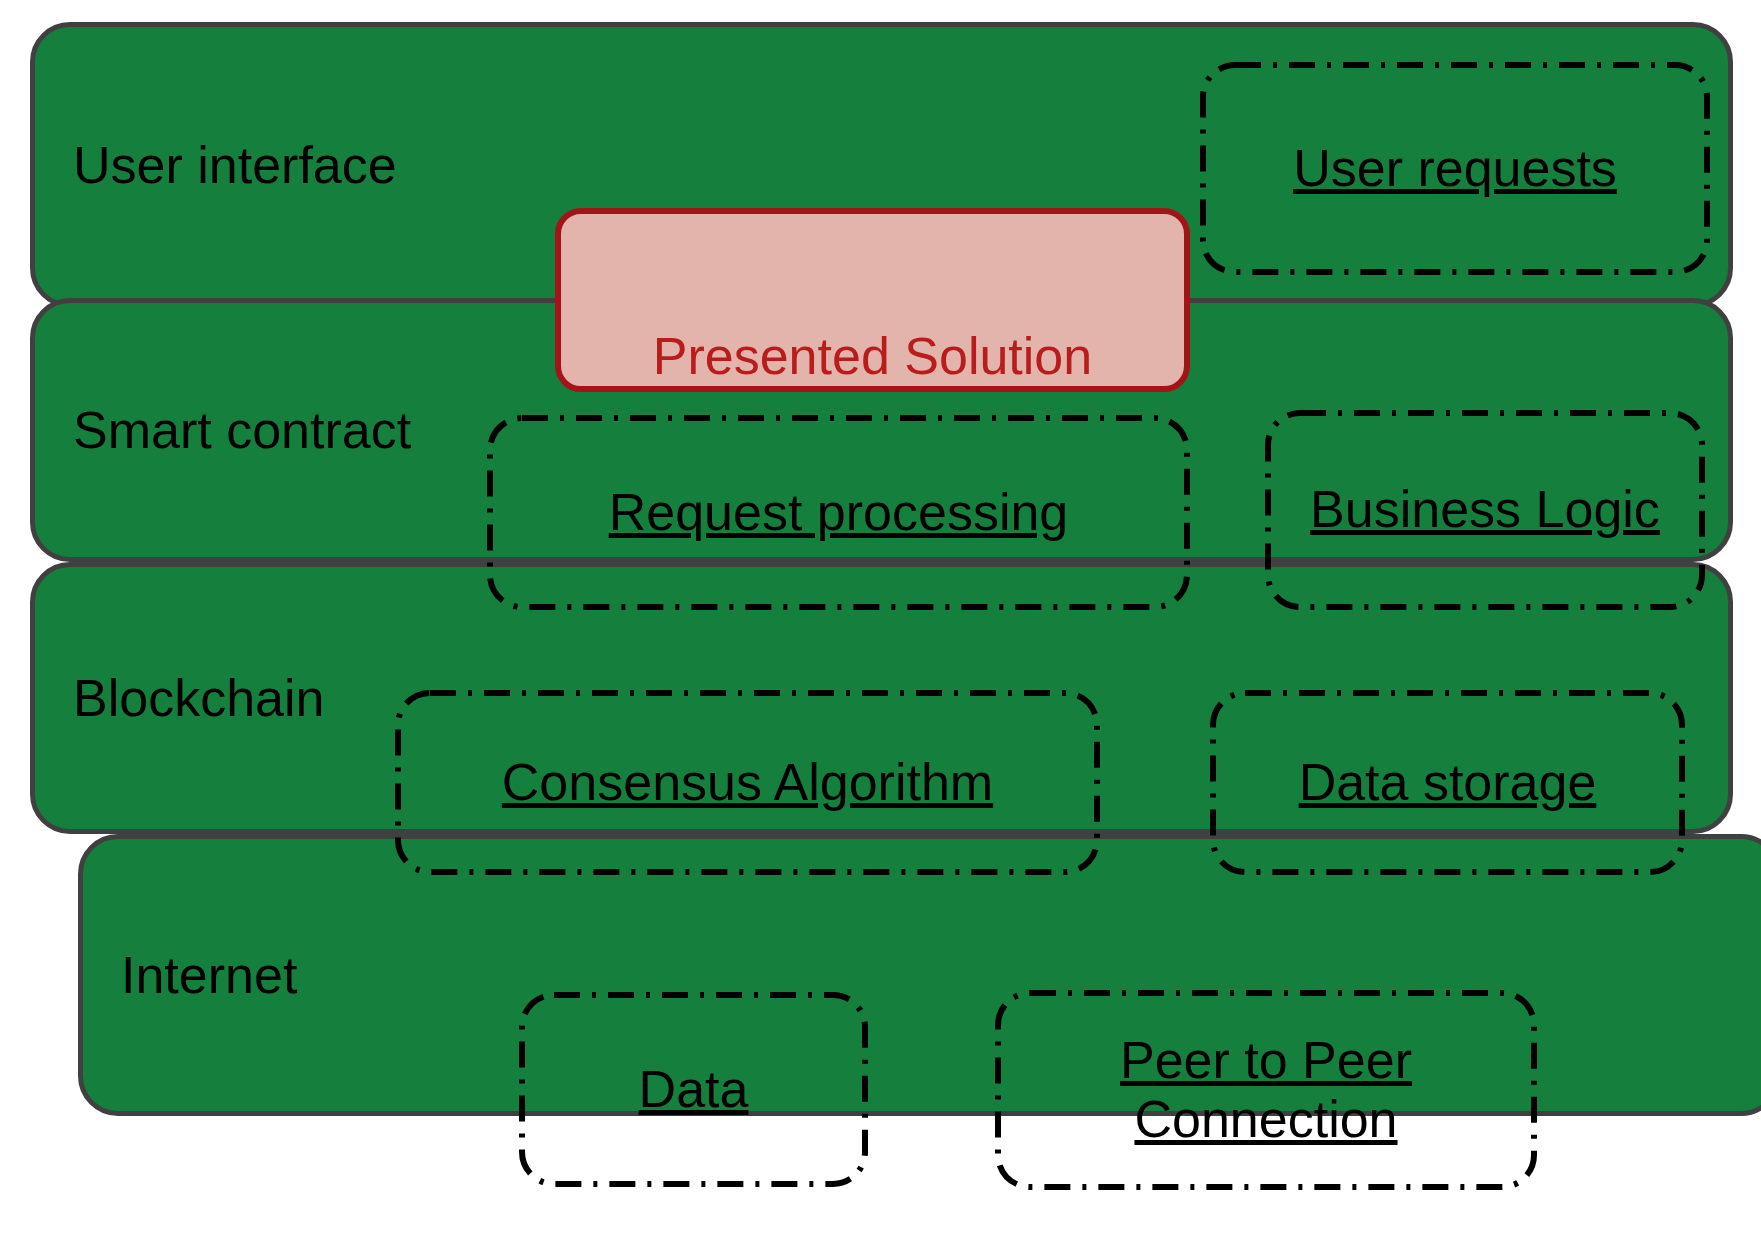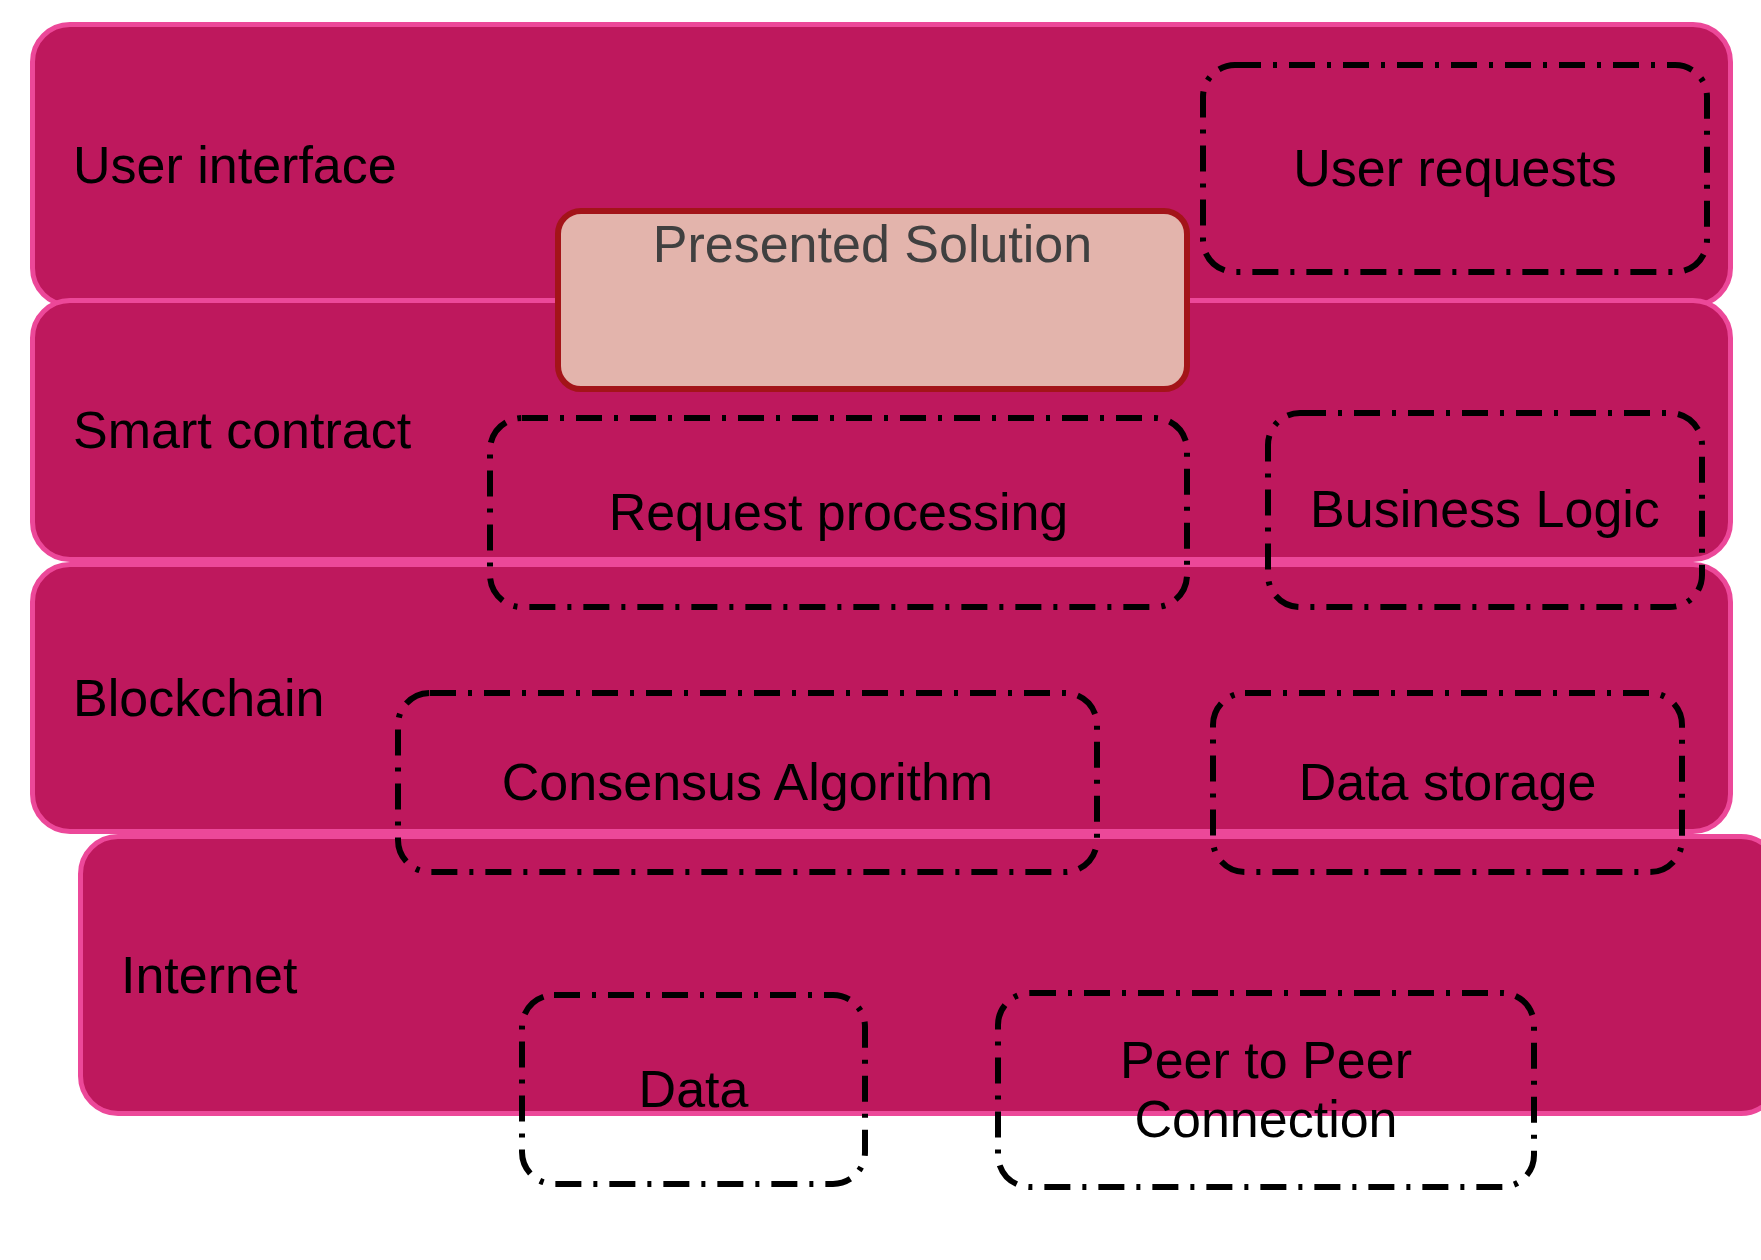--- a/index.html
+++ b/index.html
@@ -13,22 +13,22 @@
     height: 1260px;
     background: #ffffff;
     font-family: "Liberation Sans", sans-serif;
     overflow: hidden;
   }
 
   
   .layer {
     position: absolute;
     box-sizing: border-box;
-    background: #be185d;
-    border: 5px solid #ec4899;
+    background: #15803d;
+    border: 5px solid #404040;
     border-radius: 40px;
   }
   .layer-label {
     position: absolute;
     left: 38px;
     top: 50%;
     transform: translateY(-50%);
     font-size: 52px;
     line-height: 1.12;
     color: #000000;
@@ -47,20 +47,21 @@
     background: transparent;
     border-radius: 34px;
     display: flex;
     align-items: center;
     justify-content: center;
     text-align: center;
     font-size: 52px;
     line-height: 1.14;
     color: #000000;
     padding: 0 12px;
+    text-decoration: underline;
   }
   .component .comp-svg {
     position: absolute;
     left: 0;
     top: 0;
     width: 100%;
     height: 100%;
     overflow: visible;
     pointer-events: none;
   }
@@ -82,24 +83,24 @@
     position: absolute;
     box-sizing: border-box;
     left: 555px;
     top: 208px;
     width: 635px;
     height: 184px;
     background: #E3B4AC;
     border: 6px solid #A31419;
     border-radius: 26px;
     display: flex;
-    align-items: flex-start;
+    align-items: flex-end;
     justify-content: center;
     font-size: 52px;
-    color: #404040;
+    color: #b91c1c;
     z-index: 20;
   }
 </style>
 </head>
 <body>
 
 <div id="canvas">
 
   <div class="layer" id="layer-user-interface">
     <div class="layer-label">User interface</div>

